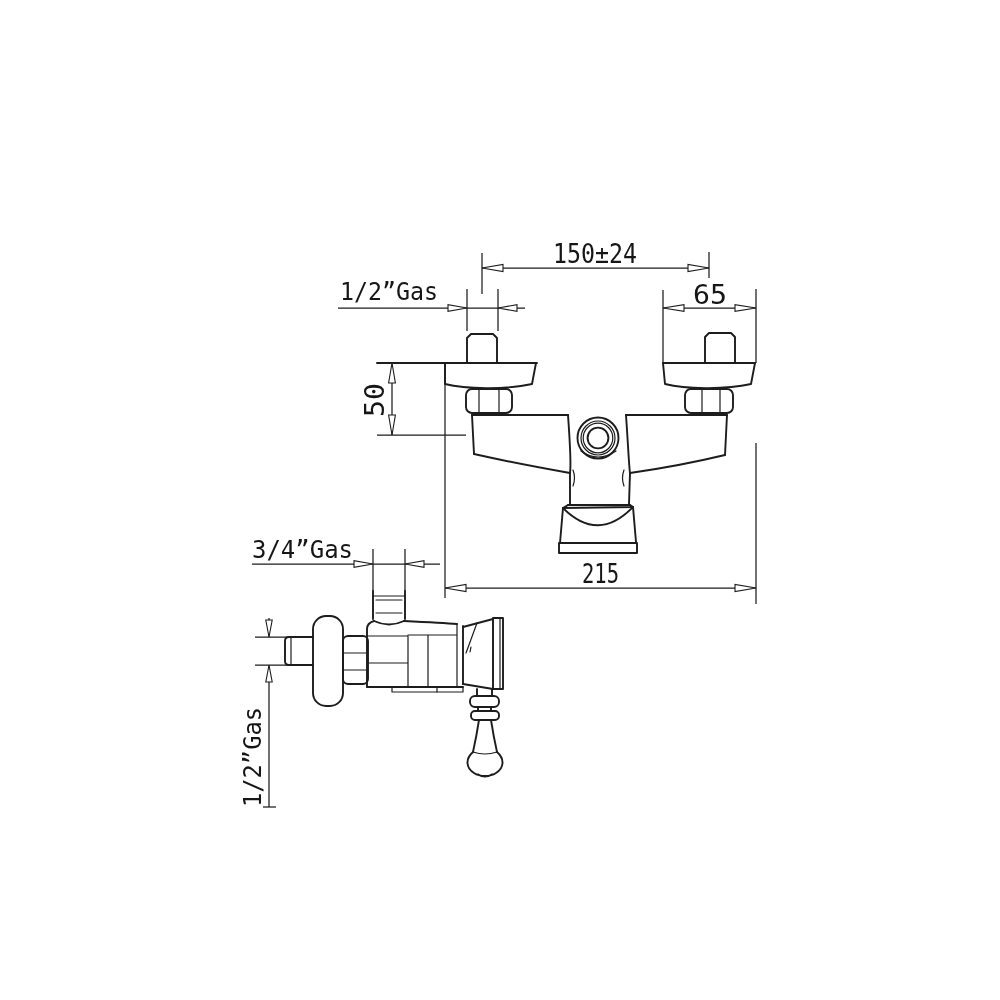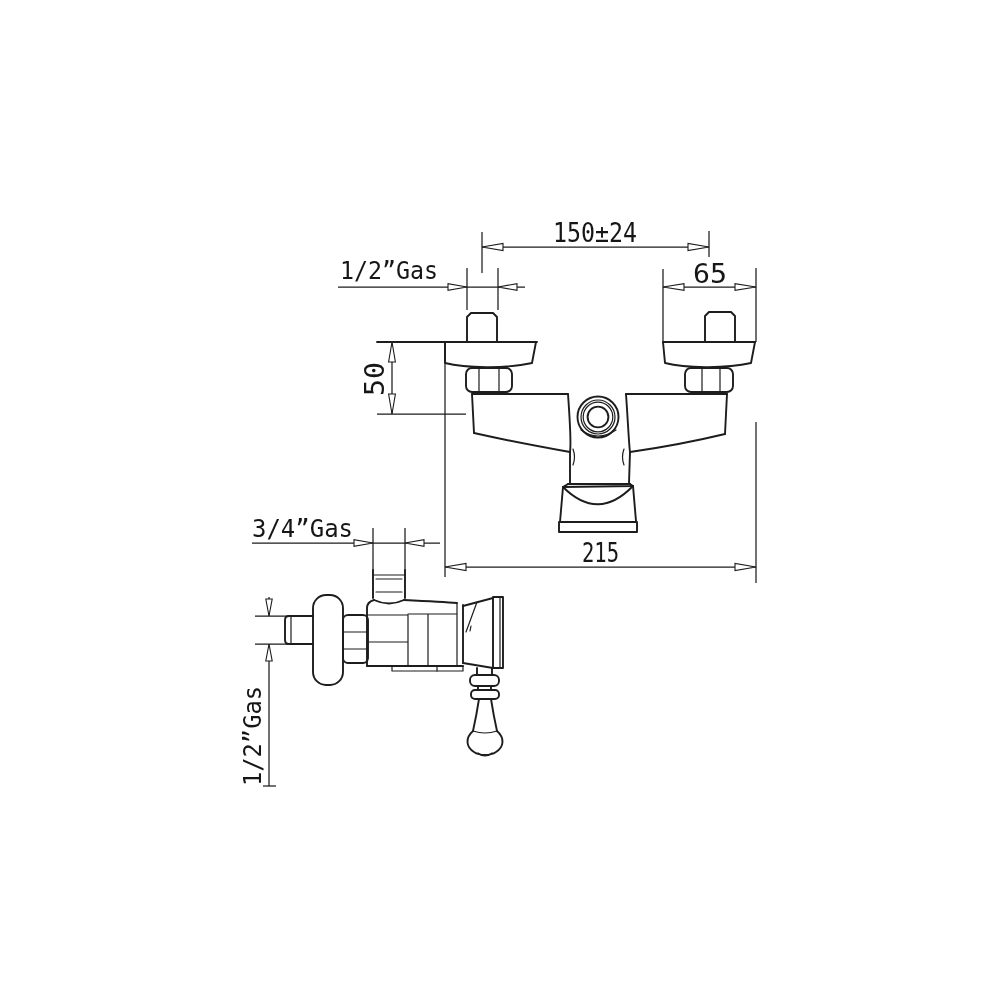--- a/index.html
+++ b/index.html
@@ -1,16 +1,16 @@
 <!DOCTYPE html>
 <html><head>
 <meta charset="utf-8">
 <style>
   html,body{margin:0;padding:0;background:#ffffff;width:1000px;height:1000px;overflow:hidden;}
-  .canvas{position:relative;width:1000px;height:712px;background:#ffffff;}
+  .canvas{position:relative;width:1000px;height:712px;background:#ffffff;margin-top:21px;}
   svg{display:block;width:1000px;height:1000px;}
   .obj{fill:none;stroke:#1d1d1d;stroke-width:1.9;stroke-linejoin:round;stroke-linecap:round;}
   .thin{fill:none;stroke:#1d1d1d;stroke-width:1.2;stroke-linejoin:round;stroke-linecap:round;}
   .dim{fill:none;stroke:#1d1d1d;stroke-width:1.25;stroke-linecap:butt;}
   .arr{fill:#ffffff;stroke:#1d1d1d;stroke-width:1.1;stroke-linejoin:miter;}
   text{fill:#161616;font-family:"DejaVu Sans Mono","Liberation Mono",monospace;font-size:26px;}
   .lbl-small{font-size:24px;}
 </style>
 </head>
 <body>

